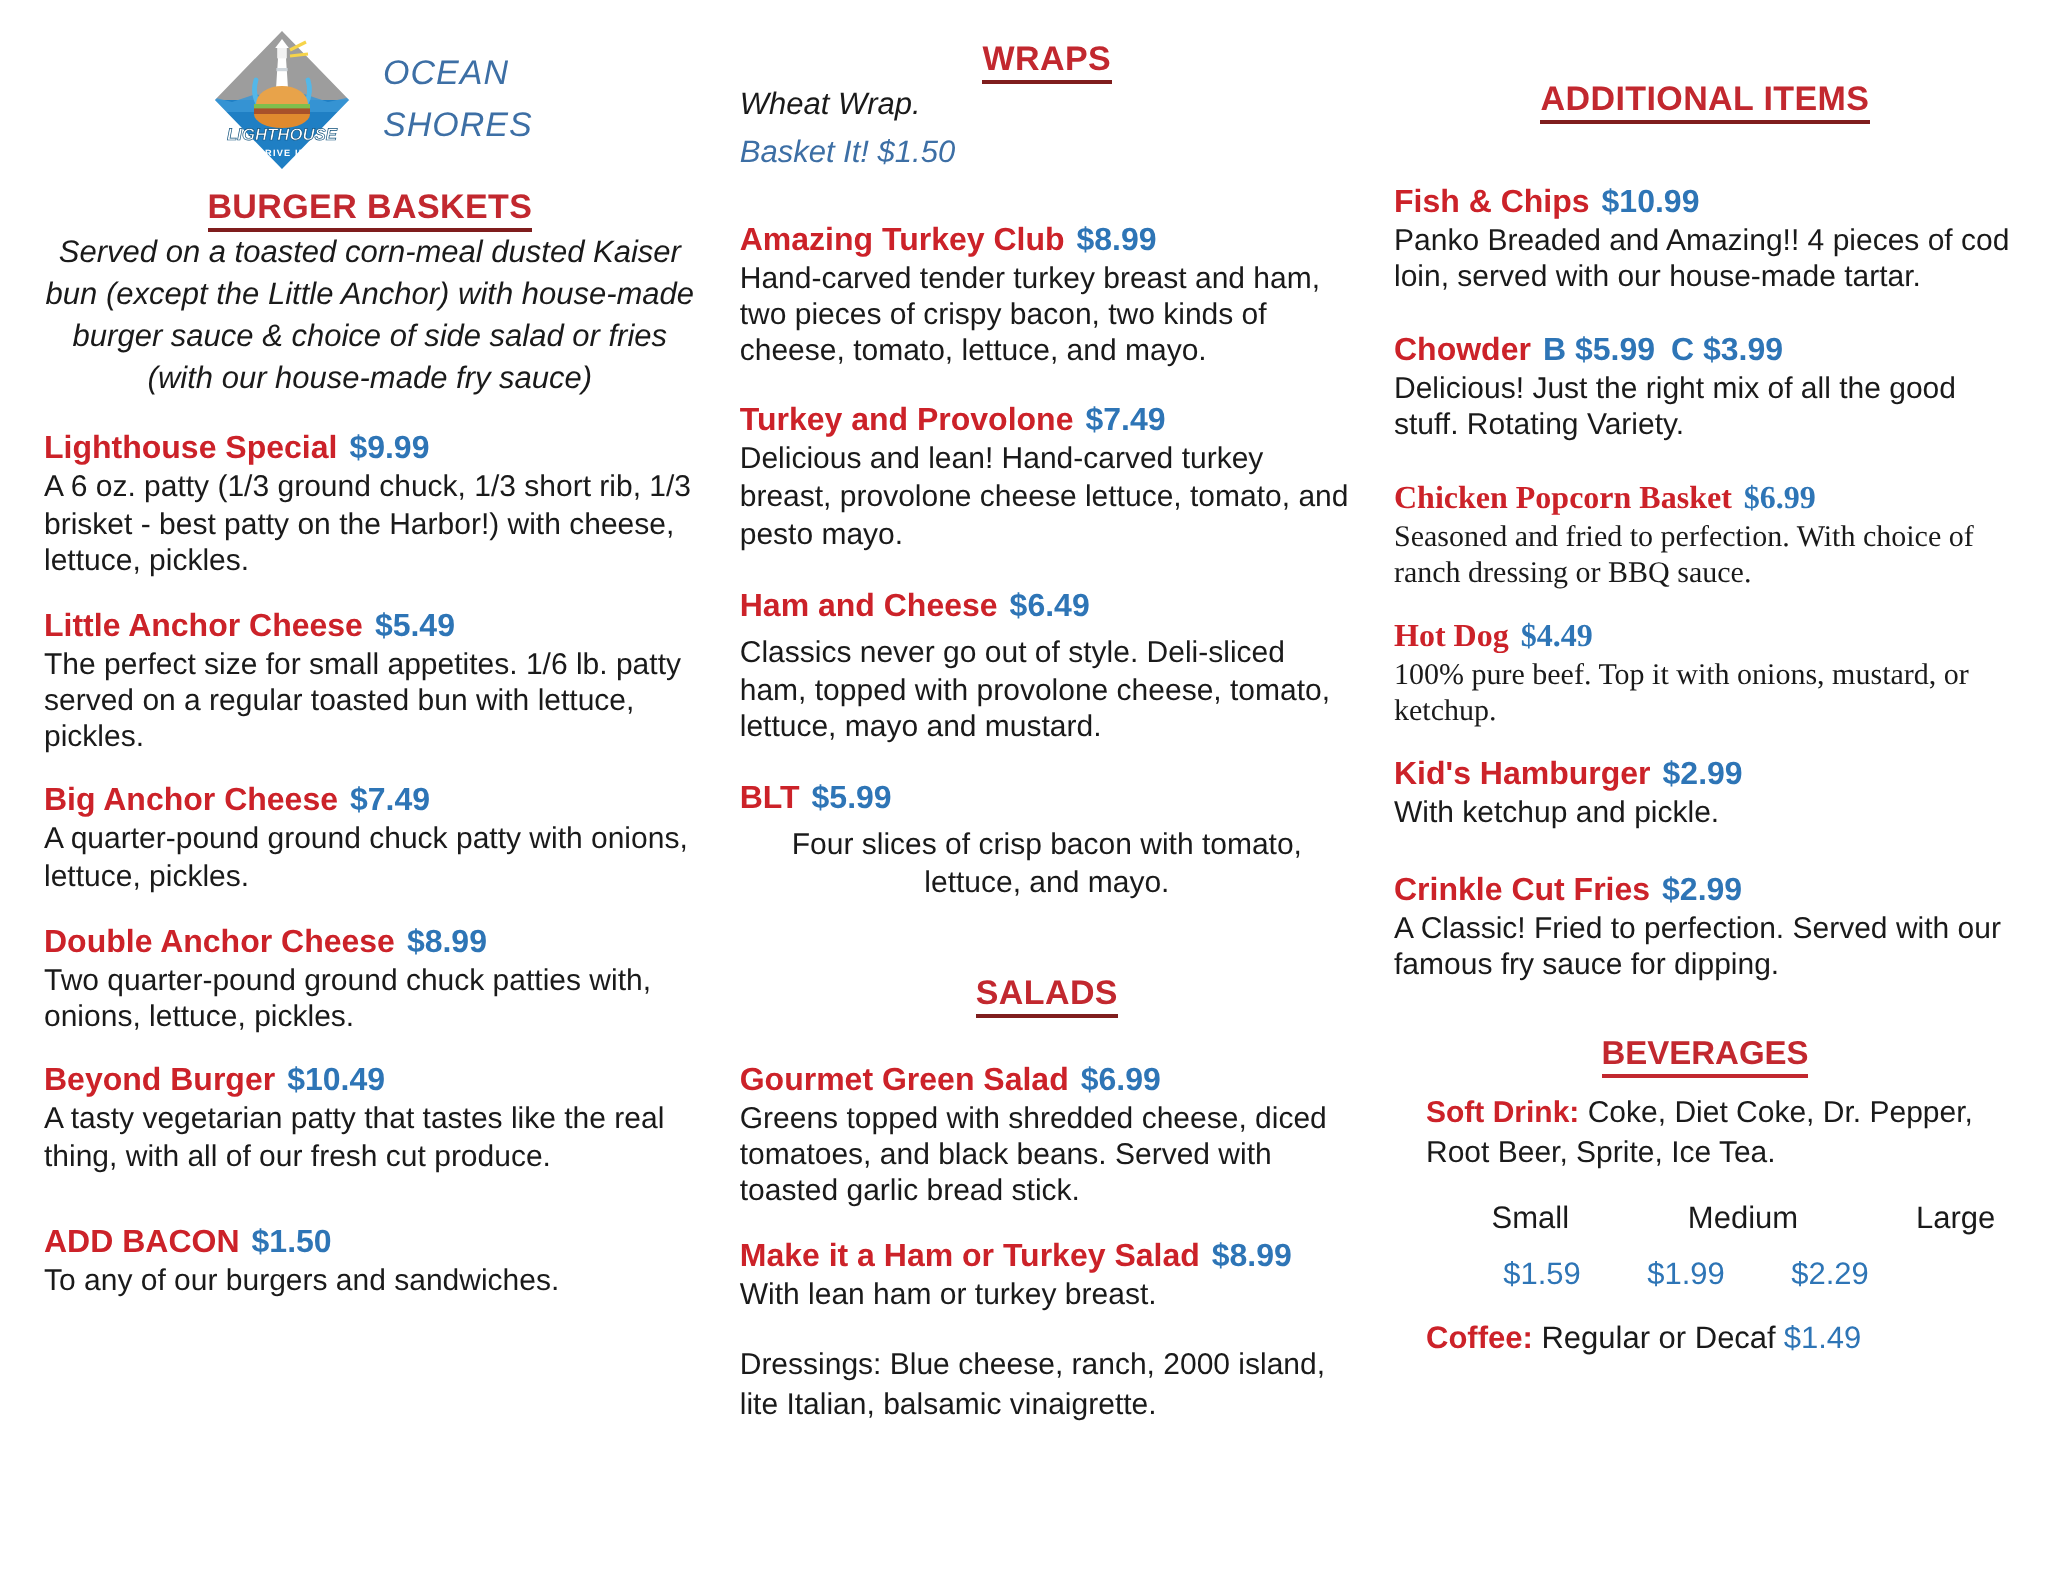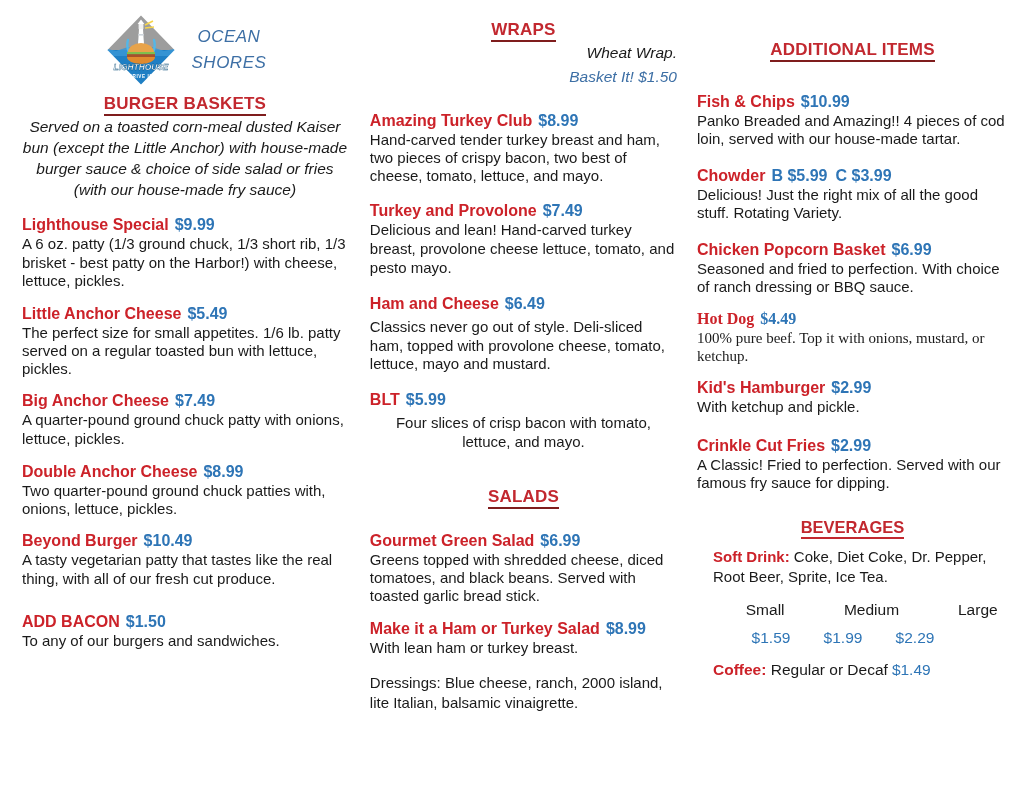--- a/index.html
+++ b/index.html
@@ -47,40 +47,40 @@
     height: 76px;
     position: relative;
     flex: 0 0 auto;
   }
   .brand-text {
     font-style: italic;
     font-size: 17px;
     color: #3d6fa5;
     line-height: 1.55;
     letter-spacing: .5px;
-    text-align: center;
+    text-align: left;
     white-space: nowrap;
   }
 
   
   .section-head {
     text-align: center;
     color: #c2282f;
     font-weight: bold;
     font-size: 17px;
     letter-spacing: .2px;
     font-family: "Liberation Sans Narrow", "Liberation Sans", sans-serif;
     margin: 0 0 2px 0;
   }
   .section-head span {
     border-bottom: 2px solid #7f1d1d;
     padding-bottom: 1px;
   }
   .section-sub {
-    text-align: right;
+    text-align: left;
     font-style: italic;
     font-size: 15.5px;
     line-height: 1.45;
     color: #1a1a1a;
     margin: 2px 0 0 0;
   }
   .section-sub.blue { color: #3d6fa5; }
 
   .blurb {
     text-align: center;
@@ -281,21 +281,21 @@
       </div>
       <p class="section-sub">Wheat Wrap.</p>
       <p class="section-sub blue">Basket It!   $1.50</p>
 
       <div class="spacer-md"></div>
 
       <div class="item tight">
         <p class="item-head">
           <span>Amazing Turkey Club</span><span class="price">$8.99</span>
         </p>
-        <p class="item-desc">Hand-carved tender turkey breast and ham, two pieces of crispy bacon, two best of cheese, tomato, lettuce, and mayo.</p>
+        <p class="item-desc">Hand-carved tender turkey breast and ham, two pieces of crispy bacon, two kinds of cheese, tomato, lettuce, and mayo.</p>
       </div>
 
       <div class="item" style="margin-top:16px;">
         <p class="item-head">
           <span>Turkey and Provolone</span><span class="price">$7.49</span>
         </p>
         <p class="item-desc">Delicious and lean! Hand-carved turkey breast, provolone cheese lettuce, tomato,  and pesto mayo.</p>
       </div>
 
       <div class="item" style="margin-top:16px;">
@@ -352,21 +352,21 @@
         <p class="item-desc">Panko Breaded and Amazing!! 4 pieces of cod loin, served with our house-made tartar.</p>
       </div>
 
       <div class="item tight" style="margin-top:18px;">
         <p class="item-head">
           <span>Chowder</span><span class="price">B  $5.99</span><span class="price2">C  $3.99</span>
         </p>
         <p class="item-desc">Delicious! Just the right mix of all the good stuff.  Rotating Variety.</p>
       </div>
 
-      <div class="item tight" style="margin-top:18px;">
+      <div class="item tight" style="margin-top:18px;font-family:Liberation Serif, serif;">
         <p class="item-head">
           <span>Chicken Popcorn Basket</span><span class="price">$6.99</span>
         </p>
         <p class="item-desc">Seasoned and fried to perfection. With choice of ranch dressing or BBQ sauce.</p>
       </div>
 
       <div class="item tight" style="margin-top:8px;font-family:Liberation Serif, serif;">
         <p class="item-head">
           <span>Hot Dog</span><span class="price">$4.49</span>
         </p>

